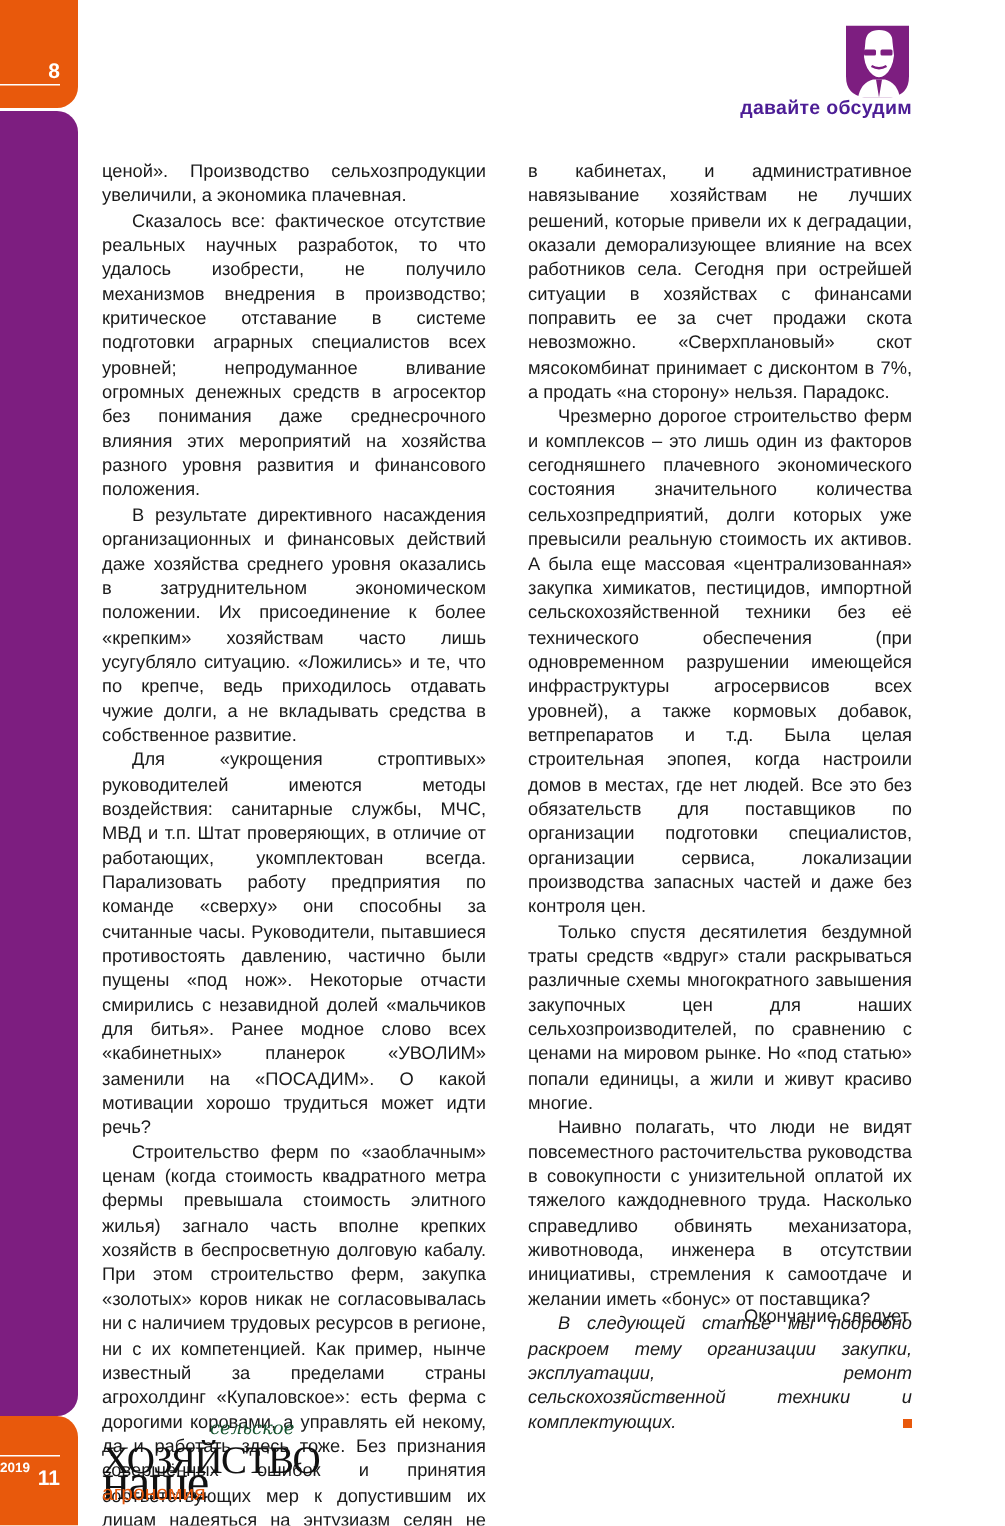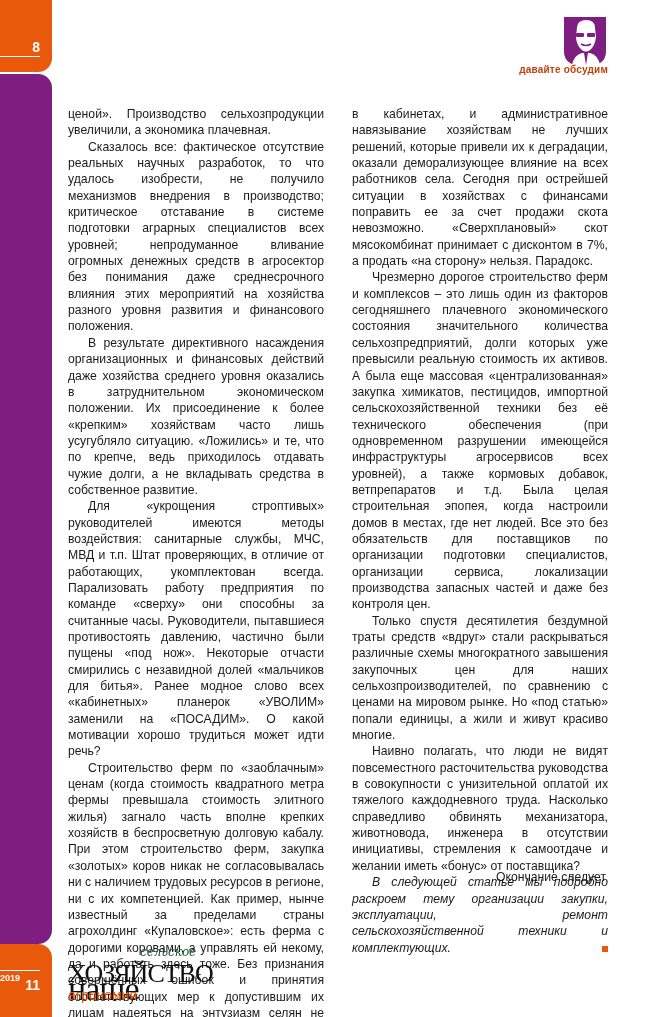--- a/index.html
+++ b/index.html
@@ -36,22 +36,22 @@
   .issue-year {
     position: absolute; left: 0; top: 973px; width: 40px; text-align: left;
     color: #fff; font-weight: bold; font-size: 9px; line-height: 10px;
   }
 
   
   .section-icon {
     position: absolute; left: 564px; top: 17px; width: 42px; height: 48px;
   }
   .section-title {
-    position: absolute; right: 62px; top: 64px; color: #c2410c;
-    font-weight: bold; font-size: 10px; letter-spacing: 0.2px;
+    position: absolute; right: 62px; top: 64px; color: #4c1d95;
+    font-weight: bold; font-size: 13px; letter-spacing: 0.2px;
   }
 
   
   .col {
     position: absolute; top: 106px; width: 256px;
     font-size: 12.2px; line-height: 16.35px; text-align: justify;
     hyphens: manual;
   }
   .col-left { left: 68px; }
   .col-right { left: 352px; width: 256px; }

